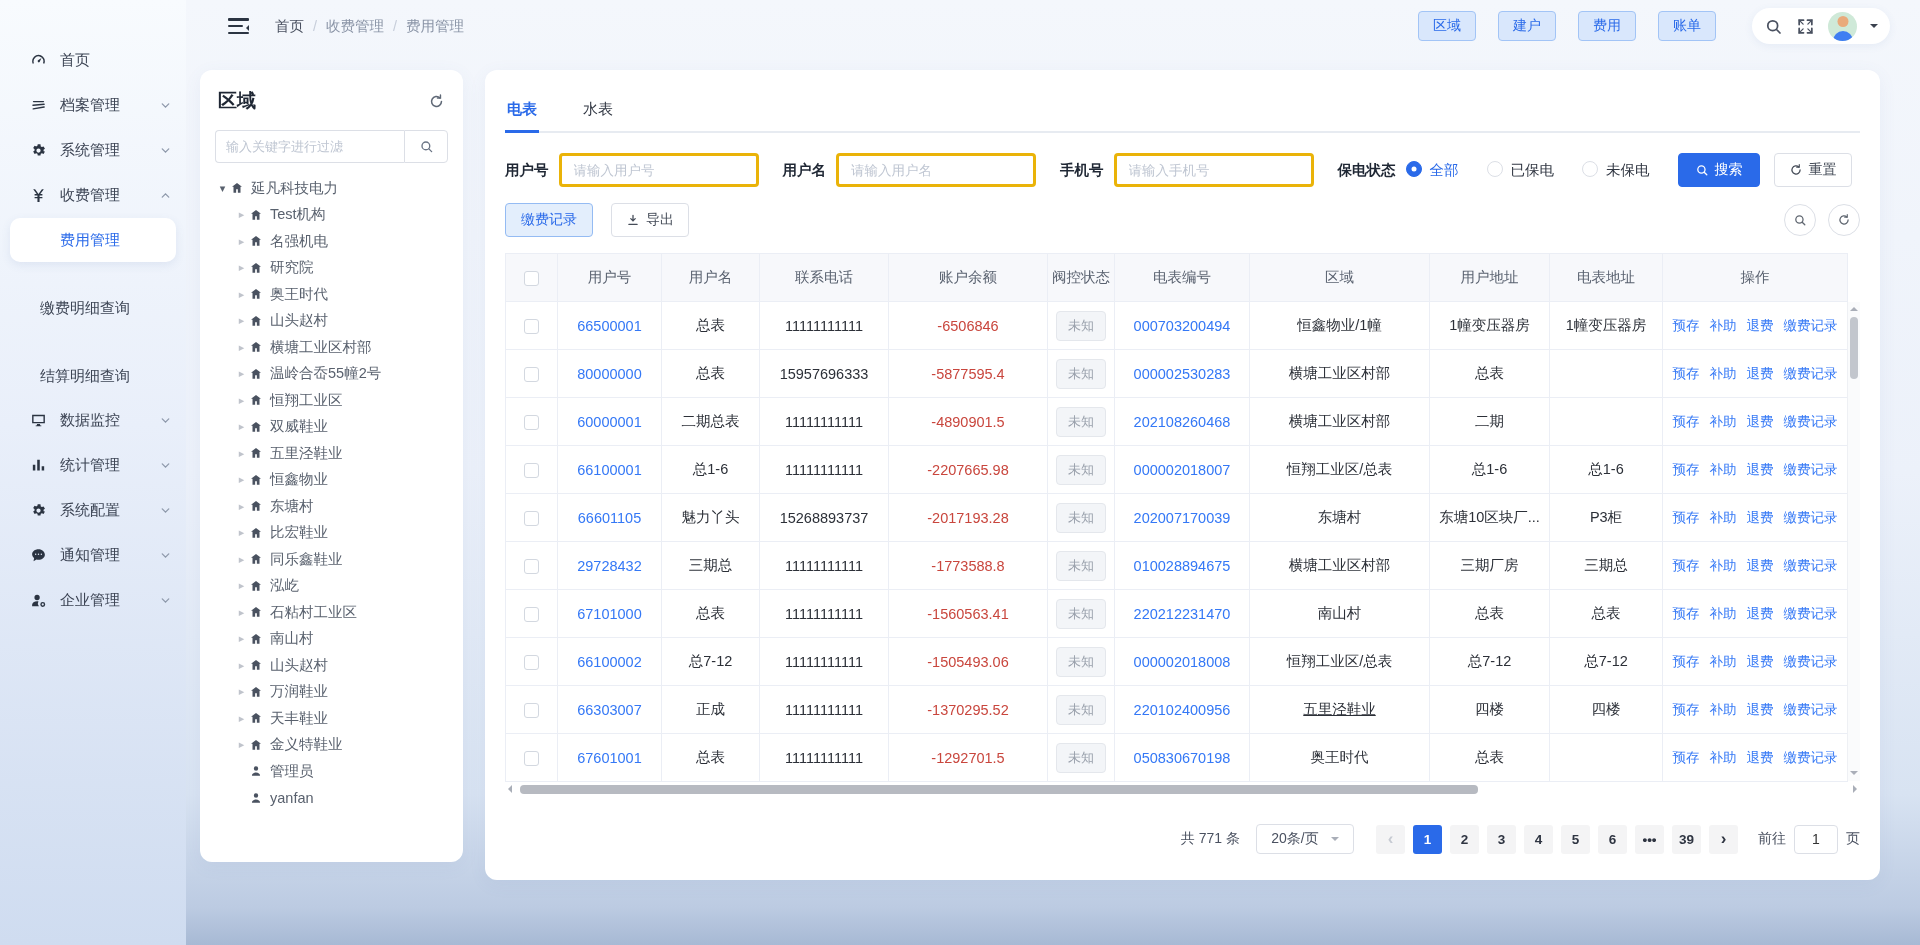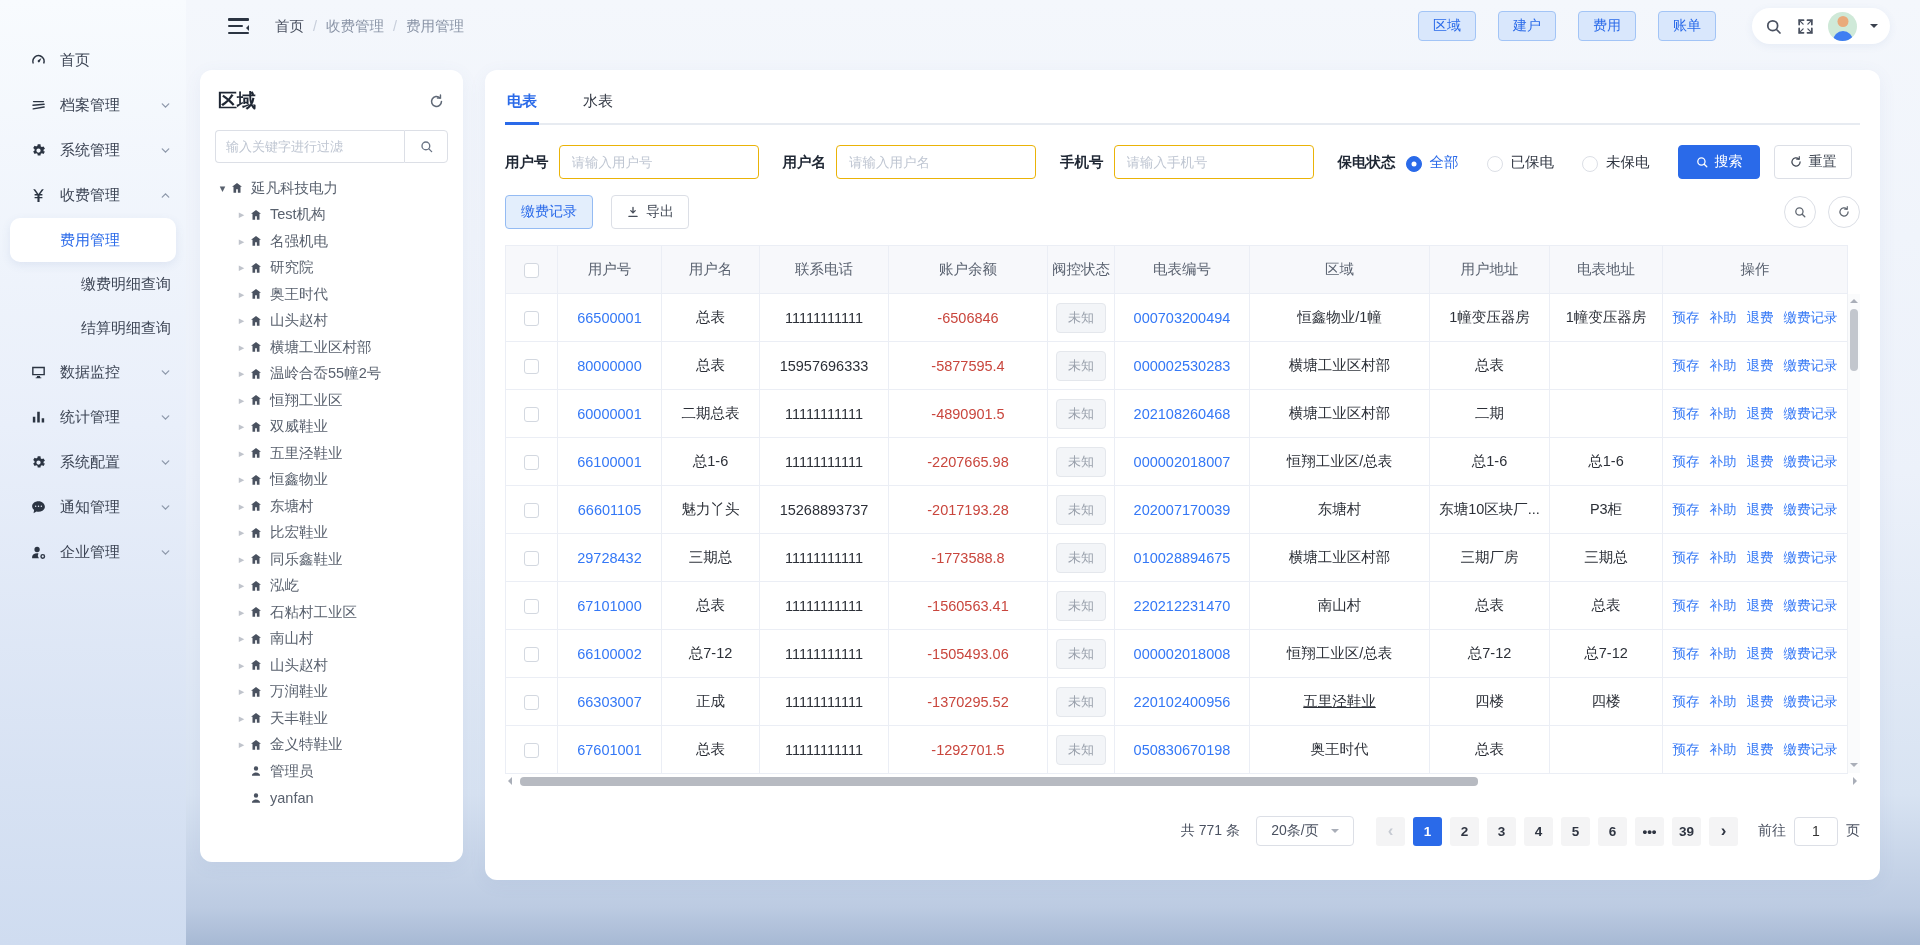--- a/index.html
+++ b/index.html
@@ -12,22 +12,22 @@
   .sidebar{width:186px;height:100%;flex-shrink:0;padding-top:38px;
     background:linear-gradient(180deg,#f8fbfe 0%,#e9effa 45%,#cfdcf0 100%);}
   .side-item{display:flex;align-items:center;height:45px;padding:0 14px 0 30px;
     color:#3c4454;font-size:15px;cursor:pointer;}
   .side-label{flex:1;}
   .icn{display:inline-block;}
   .icn svg{width:100%;height:100%;display:block;}
   .side-icn{width:17px;height:17px;margin-right:13px;color:#2b3442;flex-shrink:0;}
   .chev{width:13px;height:13px;color:#8e99ab;}
   .chev.up svg{transform:rotate(180deg);}
-  .side-sub{height:44px;display:flex;align-items:center;padding-left:81px;
-    font-size:15px;color:#3c4454;cursor:pointer;}
+  .side-sub{height:44px;display:flex;align-items:center;padding-left:40px;
+    font-size:15px;color:#3c4454;cursor:pointer;margin-top:24px;}
   .side-sub.active{background:#fff;border-radius:10px;margin:0 10px;padding-left:50px;
     color:#2a6ae9;box-shadow:0 3px 10px rgba(70,100,160,.10);}
 
   
   .main{flex:1;display:flex;flex-direction:column;height:100%;min-width:0;}
   .topbar{height:52px;display:flex;align-items:center;padding:0 30px 0 42px;flex-shrink:0;}
   .burger{width:21px;height:16px;position:relative;display:flex;flex-direction:column;
     justify-content:space-between;cursor:pointer;}
   .burger i{display:block;height:2.5px;background:#2b3442;border-radius:1px;}
   .burger i:nth-child(2){width:72%;}
@@ -73,31 +73,31 @@
   .search-append .icn{width:15px;height:15px;}
   .tree-list{margin-top:12px;font-size:14.5px;color:#59616e;}
   .tnode{display:flex;align-items:center;height:26.5px;cursor:pointer;white-space:nowrap;}
   .tcaret{width:15px;flex-shrink:0;text-align:center;color:#c0c4cc;font-size:11px;}
   .tcaret.open{color:#59616e;}
   .tnode .node-icn{width:14px;height:14px;margin-right:7px;color:#4a5260;flex-shrink:0;}
   .tnode.child{padding-left:19px;}
   .tnode.user{padding-left:34px;}
 
   
-  .table-card{flex:1;height:810px;padding:0 20px;display:flex;flex-direction:column;min-width:0;}
+  .table-card{flex:1;height:810px;padding:8px 20px;display:flex;flex-direction:column;min-width:0;}
   .tabs{display:flex;gap:42px;border-bottom:2px solid #e7ebf1;padding-top:17px;}
   .tab{font-size:15px;color:#303642;padding:5px 2px 12px;position:relative;cursor:pointer;}
   .tab.active{color:#2a6ae9;font-weight:bold;}
   .tab.active::after{content:"";position:absolute;left:0;right:0;bottom:-2px;height:3px;
     background:#2a6ae9;}
   .filters{display:flex;align-items:center;margin-top:20px;}
   .flabel{font-size:14.5px;font-weight:bold;color:#1f2734;margin-right:10px;white-space:nowrap;}
-  .finput{width:200px;height:34px;border:1px solid #eab308;border-radius:4px;padding:0 12px;
+  .finput{width:200px;height:34px;border:3px solid #eab308;border-radius:4px;padding:0 12px;
     font-size:13.5px;margin-right:24px;color:#333;}
-  .radio-item{display:flex;align-items:flex-end;margin-right:28px;font-size:14.5px;
+  .radio-item{display:flex;align-items:flex-start;margin-right:28px;font-size:14.5px;
     color:#303642;cursor:pointer;}
   .rdot{width:16px;height:16px;border:1px solid #dcdfe6;border-radius:50%;margin-right:8px;
     background:#fff;position:relative;flex-shrink:0;}
   .radio-item.checked{color:#2a6ae9;}
   .radio-item.checked .rdot{background:#2a6ae9;border-color:#2a6ae9;}
   .radio-item.checked .rdot::after{content:"";position:absolute;left:50%;top:50%;
     transform:translate(-50%,-50%);width:5px;height:5px;border-radius:50%;background:#fff;}
   .btn{height:34px;border-radius:4px;display:inline-flex;align-items:center;gap:6px;
     justify-content:center;font-size:14px;cursor:pointer;white-space:nowrap;}
   .btn .icn{width:14px;height:14px;}

